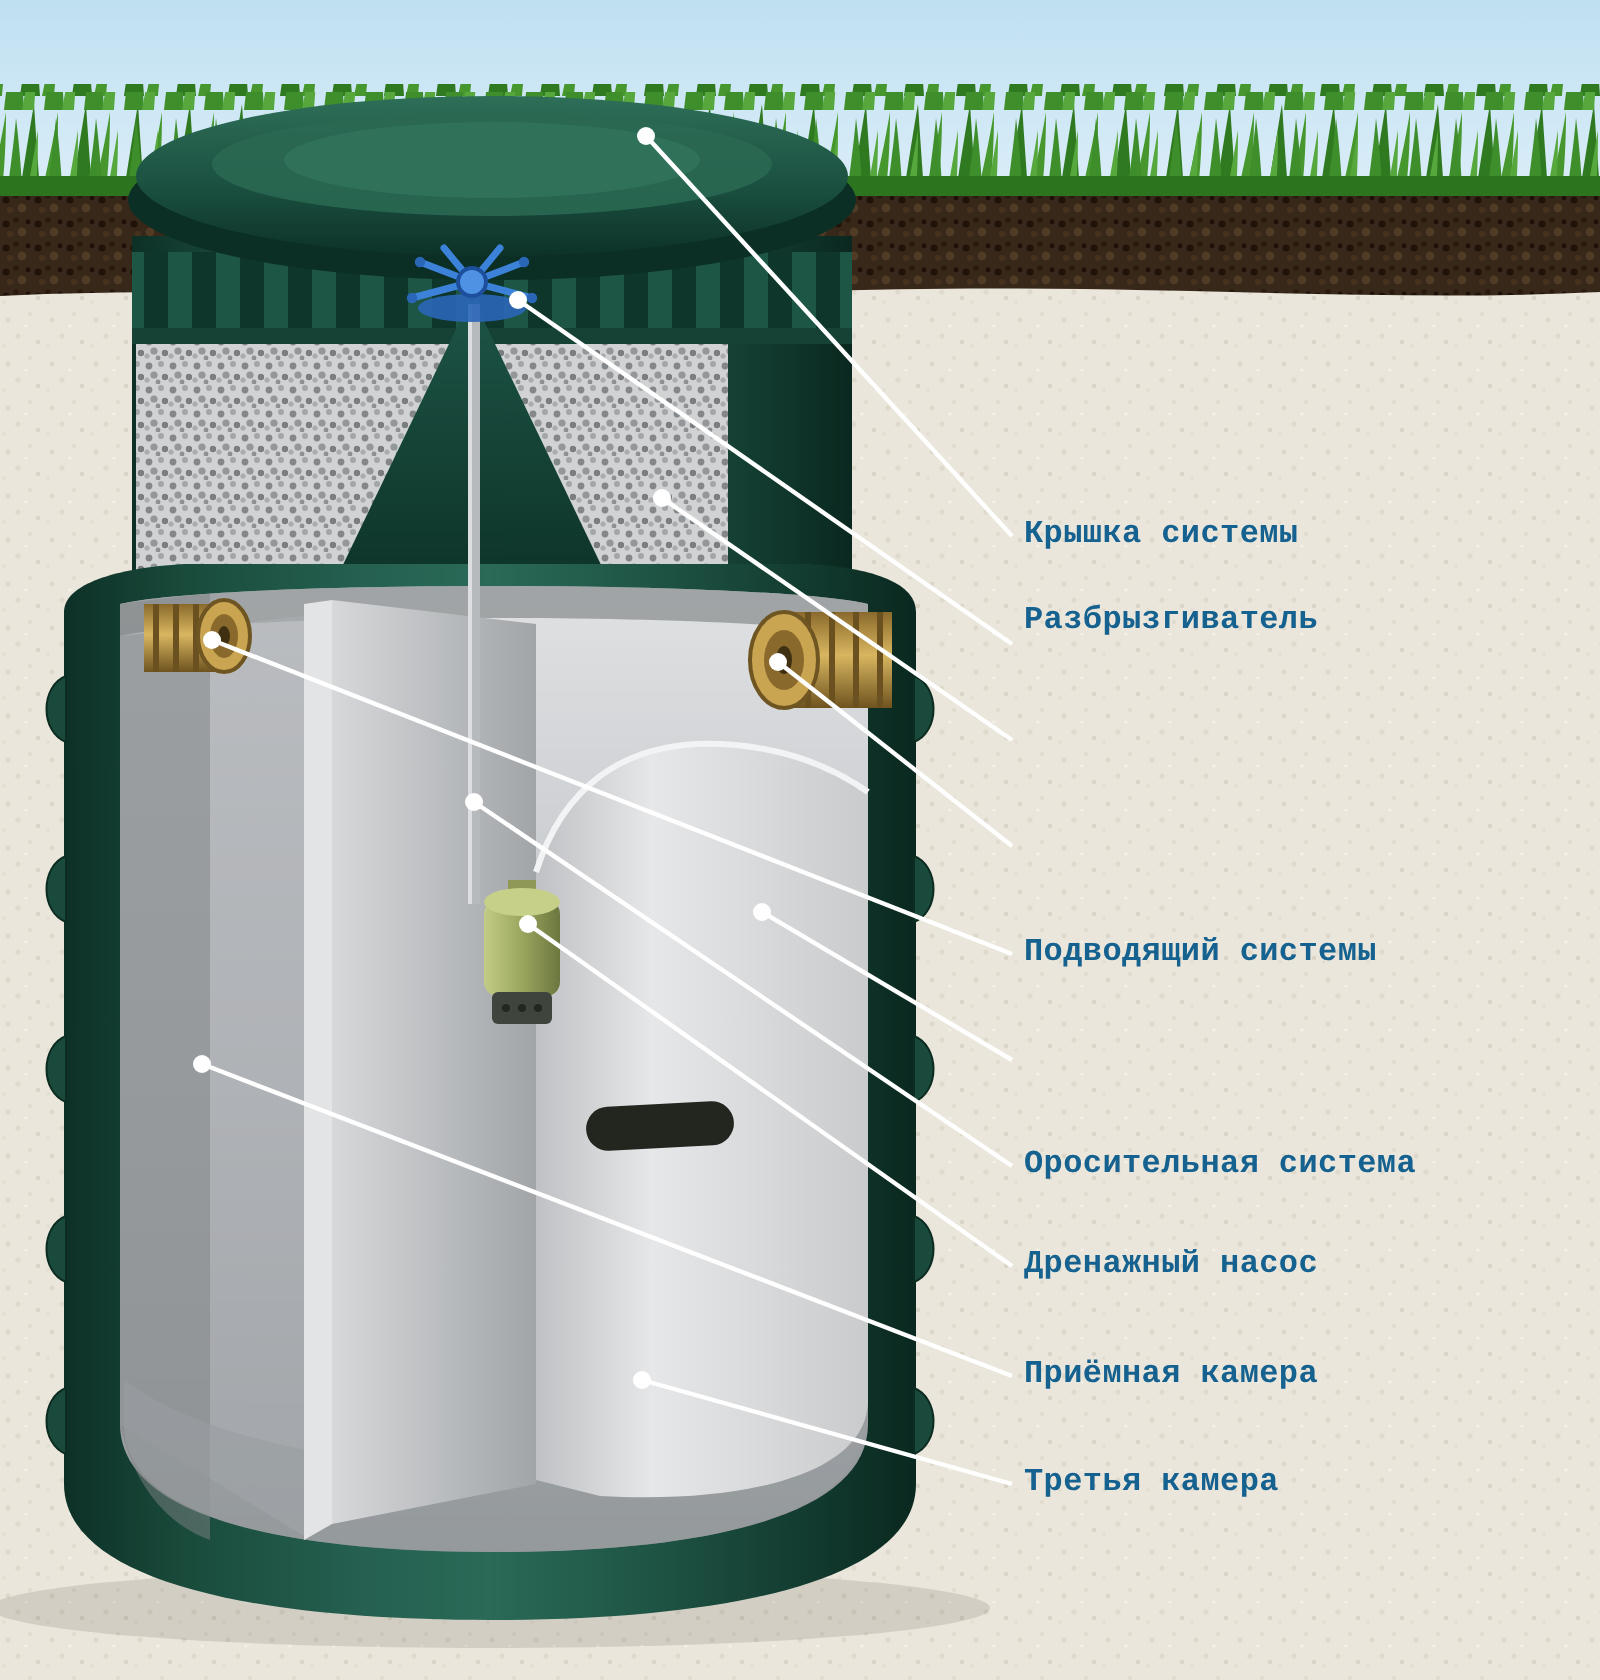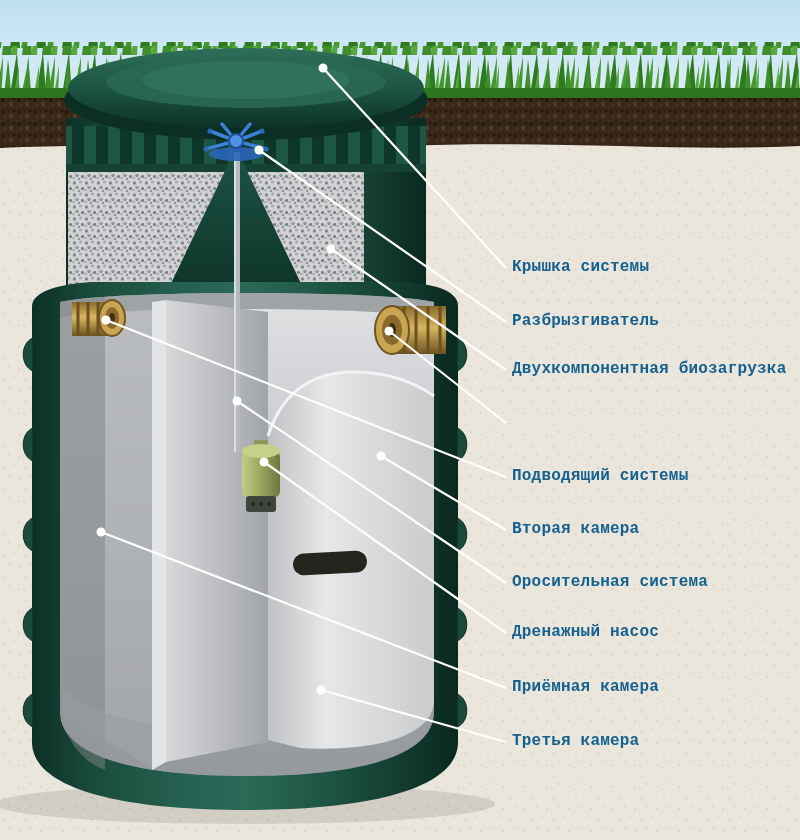--- a/index.html
+++ b/index.html
@@ -264,23 +264,21 @@
         </g>
       <g>
           <line x1="321" y1="690" x2="506" y2="742"></line>
           <circle cx="321" cy="690" r="4.5" stroke="none"></circle>
         </g>
     </g>
   </svg>
 
   <div class="labels">
     <div class="label" style="top:257px">Крышка системы</div>
-    <div class="label" style="top:311px">Разбрызгиватель</div>
-    <div class="label" style="top:359px">Двухкомпонентная биозагрузка</div>
+    <div class="label" style="top:300px">Разбрызгиватель</div>
     <div class="label" style="top:466px">Подводящий системы</div>
-    <div class="label" style="top:519px">Вторая камера</div>
     <div class="label" style="top:572px">Оросительная система</div>
     <div class="label" style="top:622px">Дренажный насос</div>
     <div class="label" style="top:731px">Третья камера</div>
     <div class="label" style="top:677px">Приёмная камера</div>
   </div>
 
 </div>
 
 </body></html>

